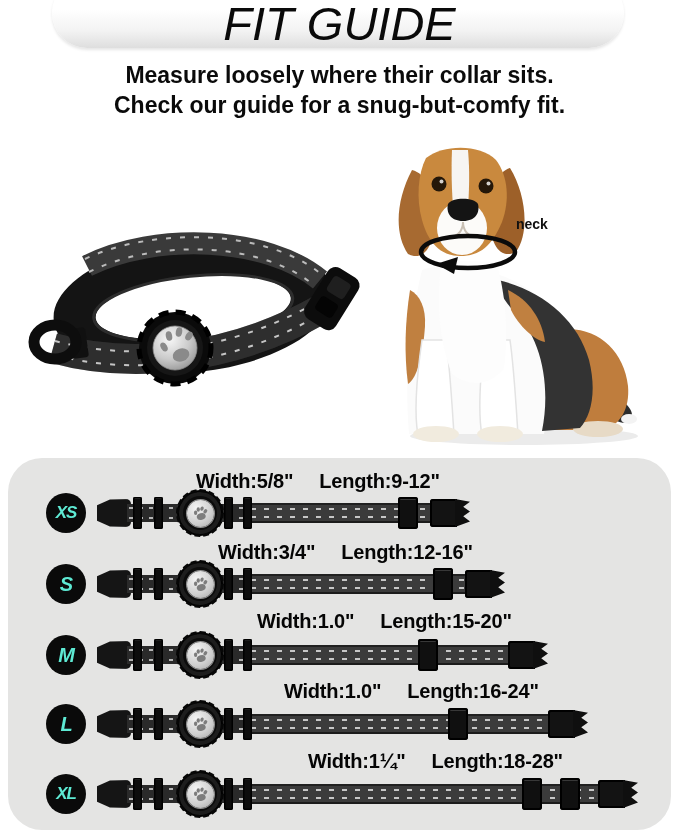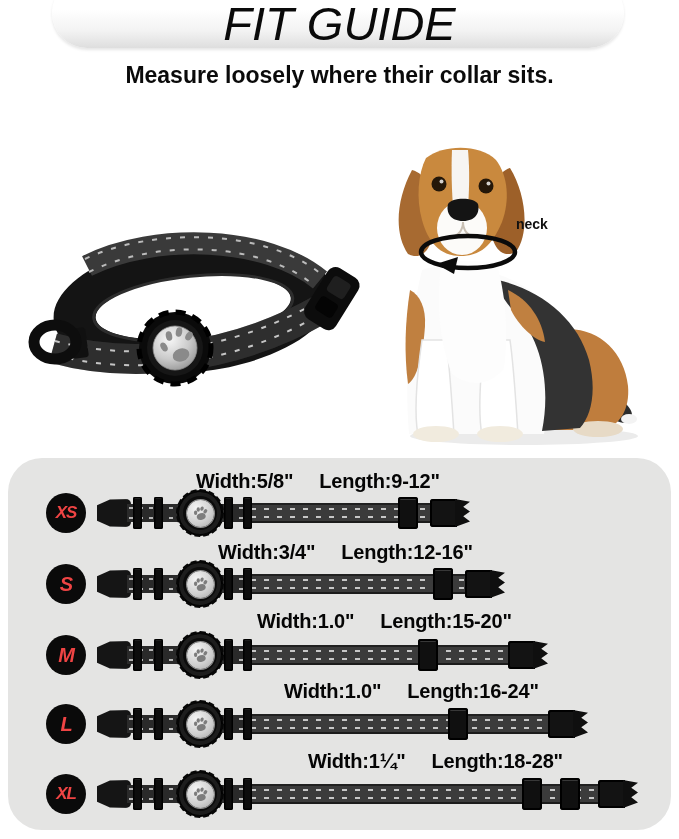--- a/index.html
+++ b/index.html
@@ -18,21 +18,21 @@
 
   
   .hero-collar{position:absolute;left:25px;top:224px;width:340px;height:215px;}
   .hero-dog{position:absolute;left:392px;top:142px;width:272px;height:305px;}
   .neck-label{position:absolute;left:516px;top:216px;font-size:14px;font-weight:bold;color:#111;}
 
   
   .panel{position:absolute;left:8px;top:458px;width:663px;height:372px;background:#e4e4e3;border-radius:34px;}
   .rowlab{position:absolute;font-size:20px;font-weight:bold;letter-spacing:-0.2px;white-space:nowrap;color:#050505;}
   .rowlab .len{margin-left:26px;}
-  .badge{position:absolute;left:38px;width:40px;height:40px;border-radius:50%;background:#0a0a0a;color:#ef4444;
+  .badge{position:absolute;left:38px;width:40px;height:40px;border-radius:50%;background:#0a0a0a;color:#5eead4;
     display:flex;align-items:center;justify-content:center;font-weight:bold;font-style:italic;font-size:20px;letter-spacing:-1px;}
   .badge.two{font-size:17px;}
 
   
   .collar{position:absolute;height:44px;}
   .collar .cbl{position:absolute;left:0;top:8px;width:34px;height:28px;background:#151515;border-radius:5px;
     clip-path:polygon(0 22%,38% 2%,100% 0,100% 100%,38% 98%,0 78%);}
   .collar .web{position:absolute;left:30px;top:13px;width:126px;height:18px;background:#2a2a2a;}
   .collar .web::before,.collar .web::after{content:"";position:absolute;left:2px;right:2px;height:2px;
     background:repeating-linear-gradient(90deg,#cdcdcd 0 4px,transparent 4px 10px);opacity:.85;}
@@ -60,20 +60,21 @@
     clip-path:polygon(0 0,100% 10%,55% 28%,100% 45%,55% 62%,100% 80%,0 100%);}
 </style>
 </head>
 <body>
 
 <div class="canvas">
 
   <div class="title-pill"></div>
   <div class="page-title">FIT GUIDE</div>
   <div class="subtitle sub1">Measure loosely where their collar sits.</div>
+  <div class="subtitle sub2">Check our guide for a snug-but-comfy fit.</div>
 
   <svg class="hero-collar" viewBox="0 0 340 215" xmlns="http://www.w3.org/2000/svg">
     <defs>
       <radialGradient id="hg" cx="38%" cy="30%" r="75%">
         <stop offset="0" stop-color="#f7f7f7"></stop>
           <stop offset=".6" stop-color="#cbcbcb"></stop>
           <stop offset="1" stop-color="#9a9a9a"></stop>
       </radialGradient>
     </defs>
 

